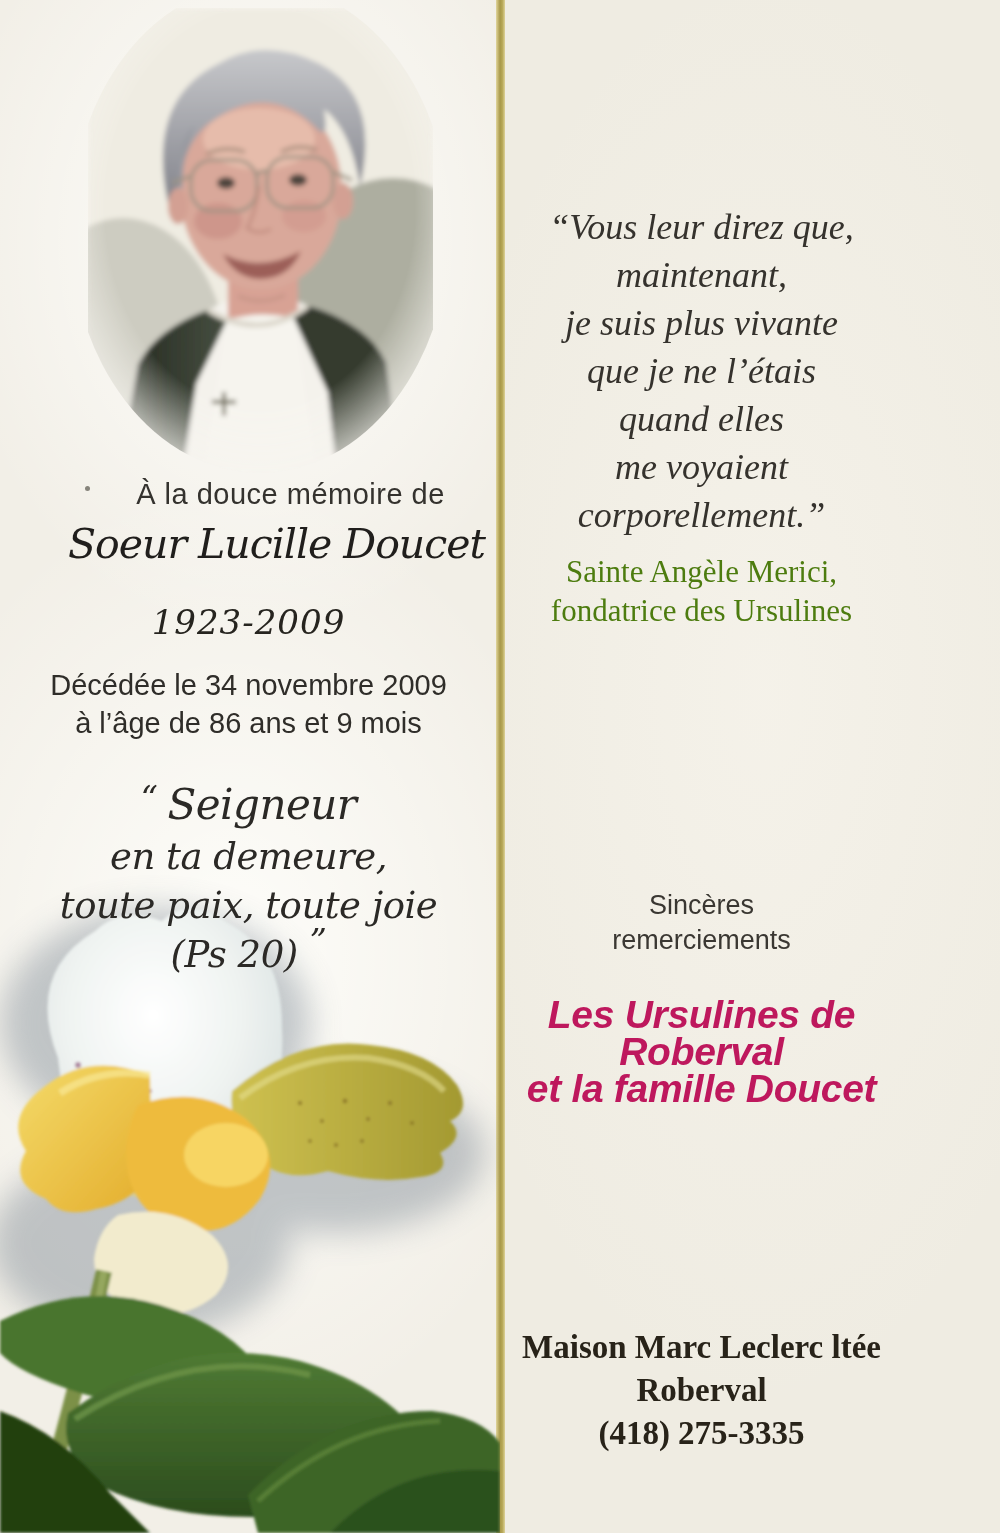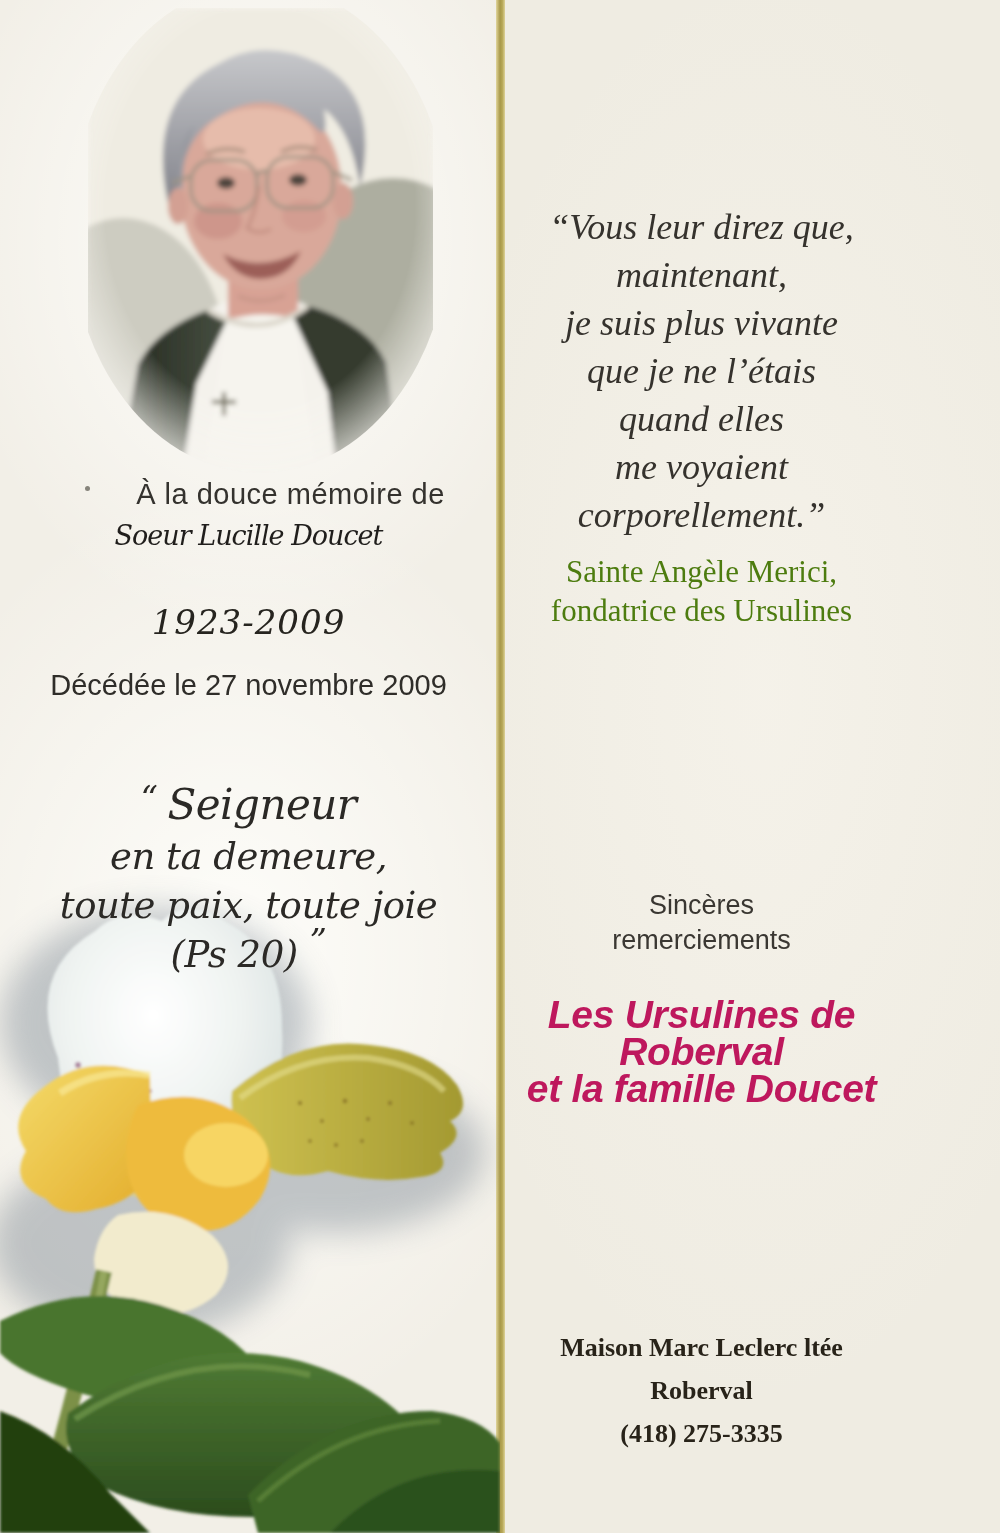--- a/index.html
+++ b/index.html
@@ -29,21 +29,21 @@
   .divider{
     position:absolute;left:496px;top:0;width:9px;height:1533px;
     background:linear-gradient(90deg,#e2d79e 0%,#c5b670 22%,#a7984a 45%,#b6a757 70%,#ddd298 100%);
   }
   
   .abs{position:absolute;}
   .center-l{left:0;width:497px;text-align:center;}
   .dedication{top:478px;font-size:29px;letter-spacing:.5px;color:#34322e;padding-left:42px;}
   .name{
     top:520px;font-family:"DejaVu Serif",serif;font-style:italic;
-    font-size:27px;letter-spacing:-1px;color:#201e1c;
+    font-size:41px;letter-spacing:-1px;color:#201e1c;padding-left:28px;
   }
   .years{
     top:602px;font-family:"DejaVu Serif",serif;font-style:italic;
     font-size:34px;color:#26241F;letter-spacing:1px;
   }
   .decease{top:666px;font-size:29px;line-height:38px;color:#2f2d29;}
   .verse{
     top:780px;font-family:"DejaVu Serif",serif;font-style:italic;
     font-size:37px;line-height:49px;color:#2b2926;letter-spacing:-0.5px;
   }
@@ -64,21 +64,21 @@
     top:552px;font-family:"Liberation Serif",serif;
     font-size:31px;line-height:39px;color:#4d7c0f;
   }
   .thanks{top:888px;font-size:27px;line-height:35px;color:#3a3732;}
   .from{
     top:996px;font-weight:bold;font-style:italic;
     font-size:39px;line-height:37px;color:#be185d;letter-spacing:-0.3px;
   }
   .funeral{
     top:1326px;font-family:"Liberation Serif",serif;font-weight:bold;
-    font-size:26px;line-height:43px;color:#282319;
+    font-size:33px;line-height:43px;color:#282319;
   }
   
   .portrait{position:absolute;left:88px;top:8px;}
   .flower{position:absolute;left:0;top:853px;}
   .txt-layer{z-index:3;}
   .img-layer{z-index:1;}
 </style>
 </head>
 <body>
 
@@ -249,21 +249,22 @@
 
     <div class="speck"></div>
 
     <div class="abs center-l dedication txt-layer">À la douce mémoire de</div>
 
     <div class="abs center-l name txt-layer">Soeur Lucille Doucet</div>
 
     <div class="abs center-l years txt-layer">1923-2009</div>
 
     <div class="abs center-l decease txt-layer">
-      <div>Décédée le 27 novembre 2009</div>
+      <div>Décédée le 34 novembre 2009</div>
+      <div>à l’âge de 86 ans et 9 mois</div>
     </div>
 
     <div class="abs center-l verse txt-layer">
       <div><span class="q-open">“</span><span class="big">Seigneur</span></div>
       <div>en ta demeure,</div>
       <div>toute paix, toute joie</div>
       <div><span>(Ps 20)</span><span class="q-close">”</span></div>
     </div>
   </div>
 

